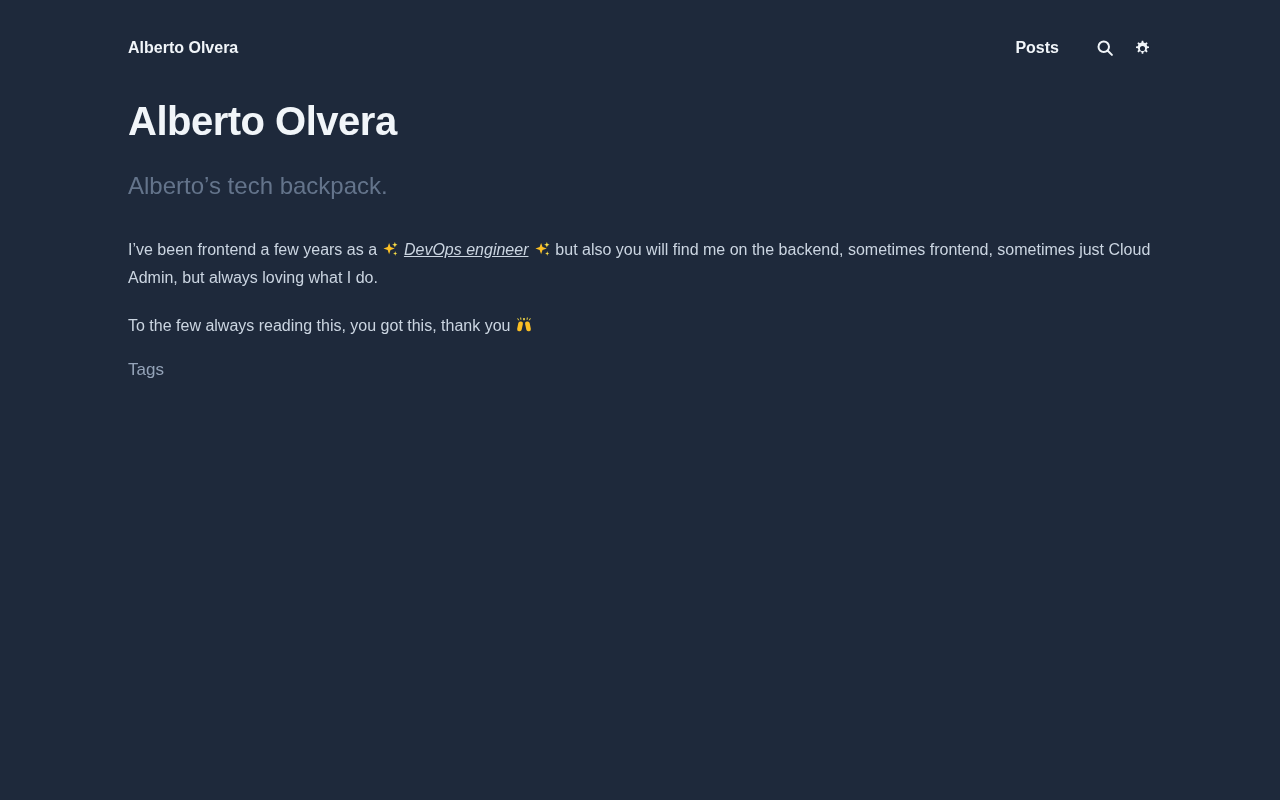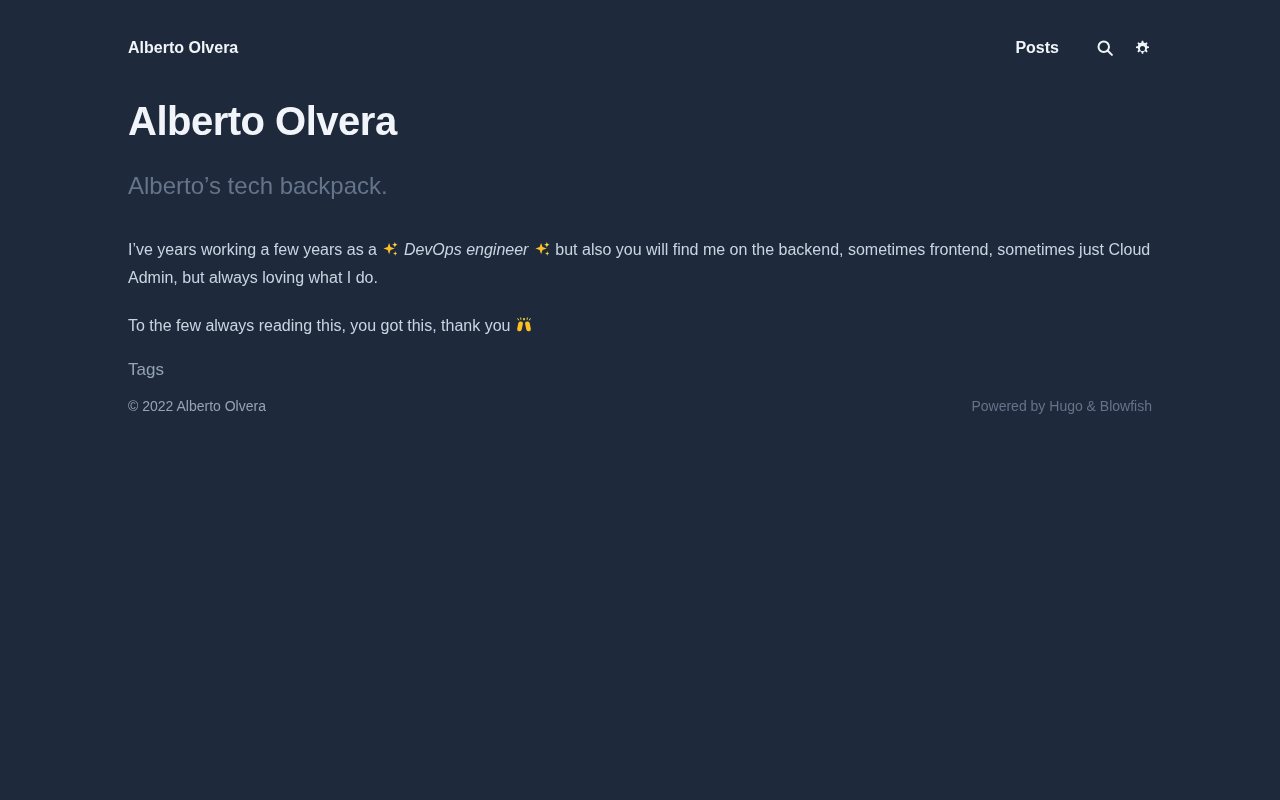--- a/index.html
+++ b/index.html
@@ -66,21 +66,21 @@
     line-height: 28px;
     color: #64748b;
   }
   .content { margin-top: 36px; }
   .content p {
     font-size: 16px;
     line-height: 28px;
     color: #cbd5e1;
     margin-bottom: 20px;
   }
-  .content p em { font-style: italic; }
+  .content p em { font-style: italic; text-decoration: underline; }
   .emoji {
     display: inline-block;
     width: 18px; height: 18px;
     vertical-align: -3px;
     line-height: 0;
   }
   .emoji svg { display: block; width: 100%; height: 100%; }
 
   
   footer { padding-bottom: 40px; }
@@ -127,21 +127,21 @@
           </svg>
         </button>
       </div>
     </div>
   </nav>
 
   <main>
     <h1 class="page-title">Alberto Olvera</h1>
     <div class="subtitle">Alberto’s tech backpack.</div>
     <section class="content">
-        <p><span>I’ve years working a few years as a </span><span class="emoji">
+        <p><span>I’ve been frontend a few years as a </span><span class="emoji">
     <svg viewBox="0 0 20 20">
       <path fill="#fbbf24" d="M9 3.2 L10.6 7.9 L15.3 9.5 L10.6 11.1 L9 15.8 L7.4 11.1 L2.7 9.5 L7.4 7.9 Z"></path>
       <path fill="#fde047" d="M15.4 2.2 L16.2 4.4 L18.4 5.2 L16.2 6.0 L15.4 8.2 L14.6 6.0 L12.4 5.2 L14.6 4.4 Z"></path>
       <path fill="#fde047" d="M15.8 12.6 L16.45 14.35 L18.2 15.0 L16.45 15.65 L15.8 17.4 L15.15 15.65 L13.4 15.0 L15.15 14.35 Z"></path>
     </svg>
   </span><span> </span><em>DevOps engineer</em><span> </span><span class="emoji">
     <svg viewBox="0 0 20 20">
       <path fill="#fbbf24" d="M9 3.2 L10.6 7.9 L15.3 9.5 L10.6 11.1 L9 15.8 L7.4 11.1 L2.7 9.5 L7.4 7.9 Z"></path>
       <path fill="#fde047" d="M15.4 2.2 L16.2 4.4 L18.4 5.2 L16.2 6.0 L15.4 8.2 L14.6 6.0 L12.4 5.2 L14.6 4.4 Z"></path>
       <path fill="#fde047" d="M15.8 12.6 L16.45 14.35 L18.2 15.0 L16.45 15.65 L15.8 17.4 L15.15 15.65 L13.4 15.0 L15.15 14.35 Z"></path>
@@ -161,18 +161,14 @@
         <line x1="11.5" y1="3.4" x2="11.8" y2="5.1"></line>
         <line x1="12.5" y1="3.4" x2="12.2" y2="5.1"></line>
       </g>
     </svg>
   </span></p>
       </section>
   </main>
 
   <footer>
     <a class="tags-heading">Tags</a>
-    <div class="footer-row">
-      <span class="copyright">© 2022 Alberto Olvera</span>
-      <span class="powered-by"><span>Powered by </span><a class="footer-link">Hugo</a><span> &amp; </span><a class="footer-link">Blowfish</a></span>
-    </div>
   </footer>
 </div>
 
 </body></html>

